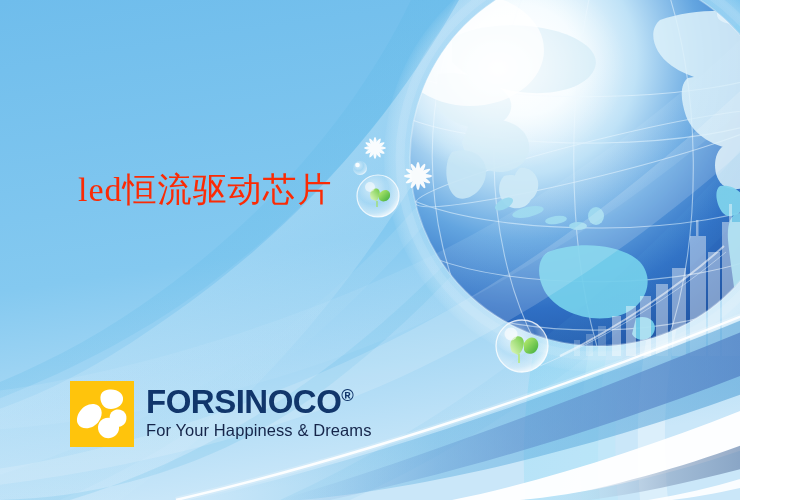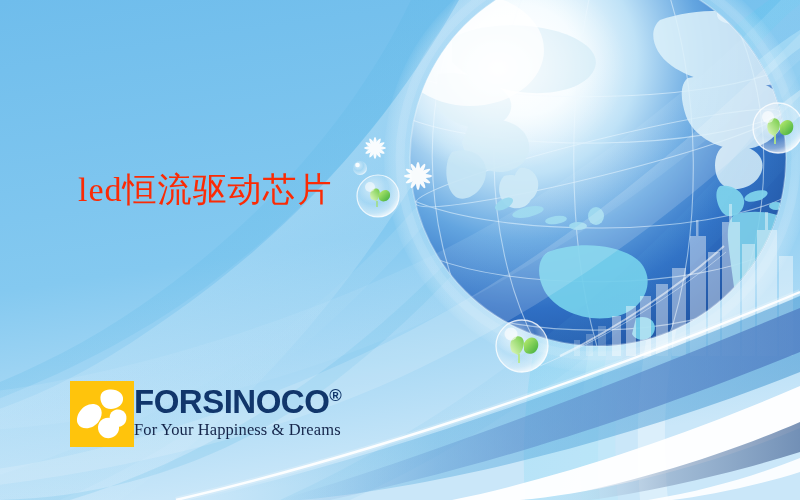--- a/index.html
+++ b/index.html
@@ -7,21 +7,21 @@
     margin: 0;
     padding: 0;
     background: #ffffff;
   }
   body {
     font-family: "Liberation Sans", "DejaVu Sans", sans-serif;
   }
 
   #banner {
     position: relative;
-    width: 800px;
+    width: 740px;
     height: 500px;
     overflow: hidden;
     background: linear-gradient(165deg, #79c3ee 0%, #7cc6ef 30%, #8ccef2 60%, #a8dbf5 82%, #cfeafa 100%);
   }
 
   .layer {
     position: absolute;
     inset: 0;
     width: 800px;
     height: 500px;
@@ -58,20 +58,21 @@
     align-items: flex-start;
   }
   #logo-mark {
     width: 64px;
     height: 66px;
     background: #ffc40c;
     flex: 0 0 auto;
     position: relative;
   }
   #logo-wordmark {
+    margin-left: 12px;
     padding-top: 4px;
   }
   #brand-name {
     font-size: 33px;
     font-weight: bold;
     color: #11366b;
     letter-spacing: -0.5px;
     line-height: 34px;
     white-space: nowrap;
     font-family: "Liberation Sans", sans-serif;
@@ -81,21 +82,21 @@
     vertical-align: super;
     line-height: 1;
   }
   #brand-tagline {
     font-size: 16.5px;
     color: #15254a;
     letter-spacing: 0.1px;
     line-height: 20px;
     margin-top: 1px;
     white-space: nowrap;
-    font-family: Liberation Serif, serif;
+    font-family: Liberation Sans, sans-serif;
   }
 </style>
 </head>
 <body>
 
 <div id="banner">
 
   <svg class="layer" viewBox="0 0 800 500" preserveAspectRatio="none">
     <defs>
       <linearGradient id="gSkyTop" x1="0" y1="0" x2="0.25" y2="1">

